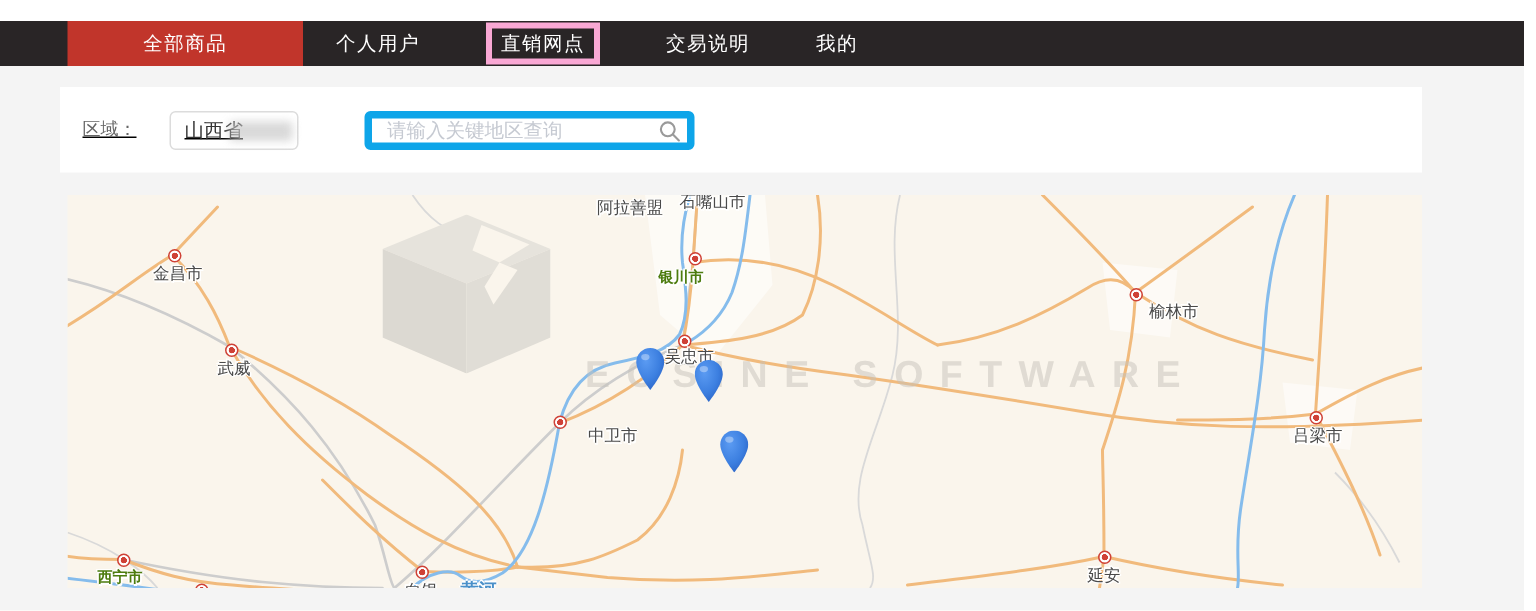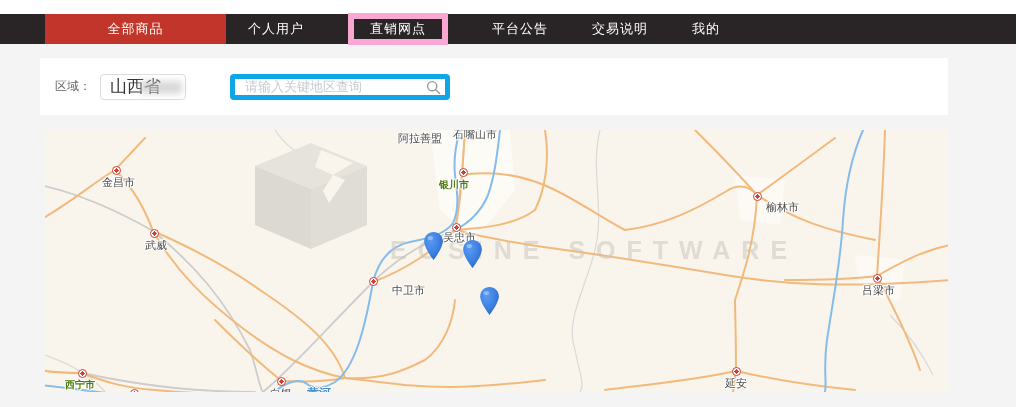--- a/index.html
+++ b/index.html
@@ -3,27 +3,27 @@
 <meta charset="utf-8">
 <style>
   html,body{margin:0;padding:0;}
   body{font-family:"Liberation Sans","DejaVu Sans",sans-serif;background:#ffffff;}
   .page{position:relative;width:1024px;height:407px;background:#ffffff;overflow:hidden;}
   .page-inner{width:1016px;}
   .top-strip{height:14px;background:#ffffff;}
   
   .navbar{height:30px;background:#292526;display:flex;align-items:stretch;padding-left:45px;box-sizing:border-box;}
   .tab{display:flex;align-items:center;color:#fff;font-size:13px;letter-spacing:1px;padding:0 22px;cursor:pointer;white-space:nowrap;}
-  .tab.active{background:#c1352b;width:157px;padding:12px;justify-content:center;}
-  .tab .hl-box{border:6px solid #f9a8d4;padding:1px 16px;}
+  .tab.active{background:#c1352b;width:157px;padding:0;justify-content:center;}
+  .tab .hl-box{border:4px solid #f9a8d4;padding:1px 6px;}
   
-  .content{background:#f4f4f4;height:363px;}
+  .content{background:#f4f4f4;height:363px;text-decoration:underline;}
   .filter-panel{position:relative;margin-left:40px;width:908px;height:57px;background:#ffffff;display:flex;align-items:center;padding-left:15px;box-sizing:border-box;top:14px;}
   .region-label{font-size:12px;color:#666;}
-  .region-select{position:relative;margin-left:9px;width:86px;height:26px;border:1px solid #dcdcdc;border-radius:4px;background:#fff;display:flex;align-items:center;padding-left:9px;font-size:17px;color:#333;box-sizing:border-box;cursor:pointer;}
+  .region-select{position:relative;margin-left:22px;width:86px;height:26px;border:1px solid #dcdcdc;border-radius:4px;background:#fff;display:flex;align-items:center;padding-left:9px;font-size:13px;color:#333;box-sizing:border-box;cursor:pointer;}
   .censor{position:absolute;right:3px;top:6px;width:42px;height:13px;background:#c9c9c9;border-radius:2px;filter:blur(3px);opacity:.7;}
   .search-box{position:relative;margin-left:44px;}
   .search-box input{width:220px;height:26px;border:5px solid #0ea5e9;border-radius:4px;padding:0 30px 0 10px;font-size:13px;color:#333;box-sizing:border-box;outline:none;background:#fff;}
   .search-box input::placeholder{color:#c6cad2;}
   .search-icon{position:absolute;right:9px;top:6px;cursor:pointer;}
   
   .map{position:relative;margin-left:45px;top:29px;width:903px;height:262px;background:#faf5ec;overflow:hidden;}
   .map svg.roads{position:absolute;left:0;top:0;z-index:1;}
   .watermark{position:absolute;left:0;top:0;width:100%;height:100%;z-index:2;pointer-events:none;}
   .wm-cube{position:absolute;left:210px;top:13px;}
@@ -48,21 +48,20 @@
   <div class="page-inner">
     <div class="top-strip"></div>
 
     <nav class="navbar">
       <div id="nav-tabs" style="display:flex;align-items:stretch;">
           <div class="tab active">全部商品</div>
           <div class="tab">个人用户</div>
           <div class="tab">
             <span class="hl-box">直销网点</span>
           </div>
-          <div class="tab">平台公告</div>
           <div class="tab">交易说明</div>
           <div class="tab">我的</div>
         </div>
     </nav>
 
     <div class="content">
 
       <div class="filter-panel">
         <span class="region-label">区域：</span>
         <div class="region-select">

